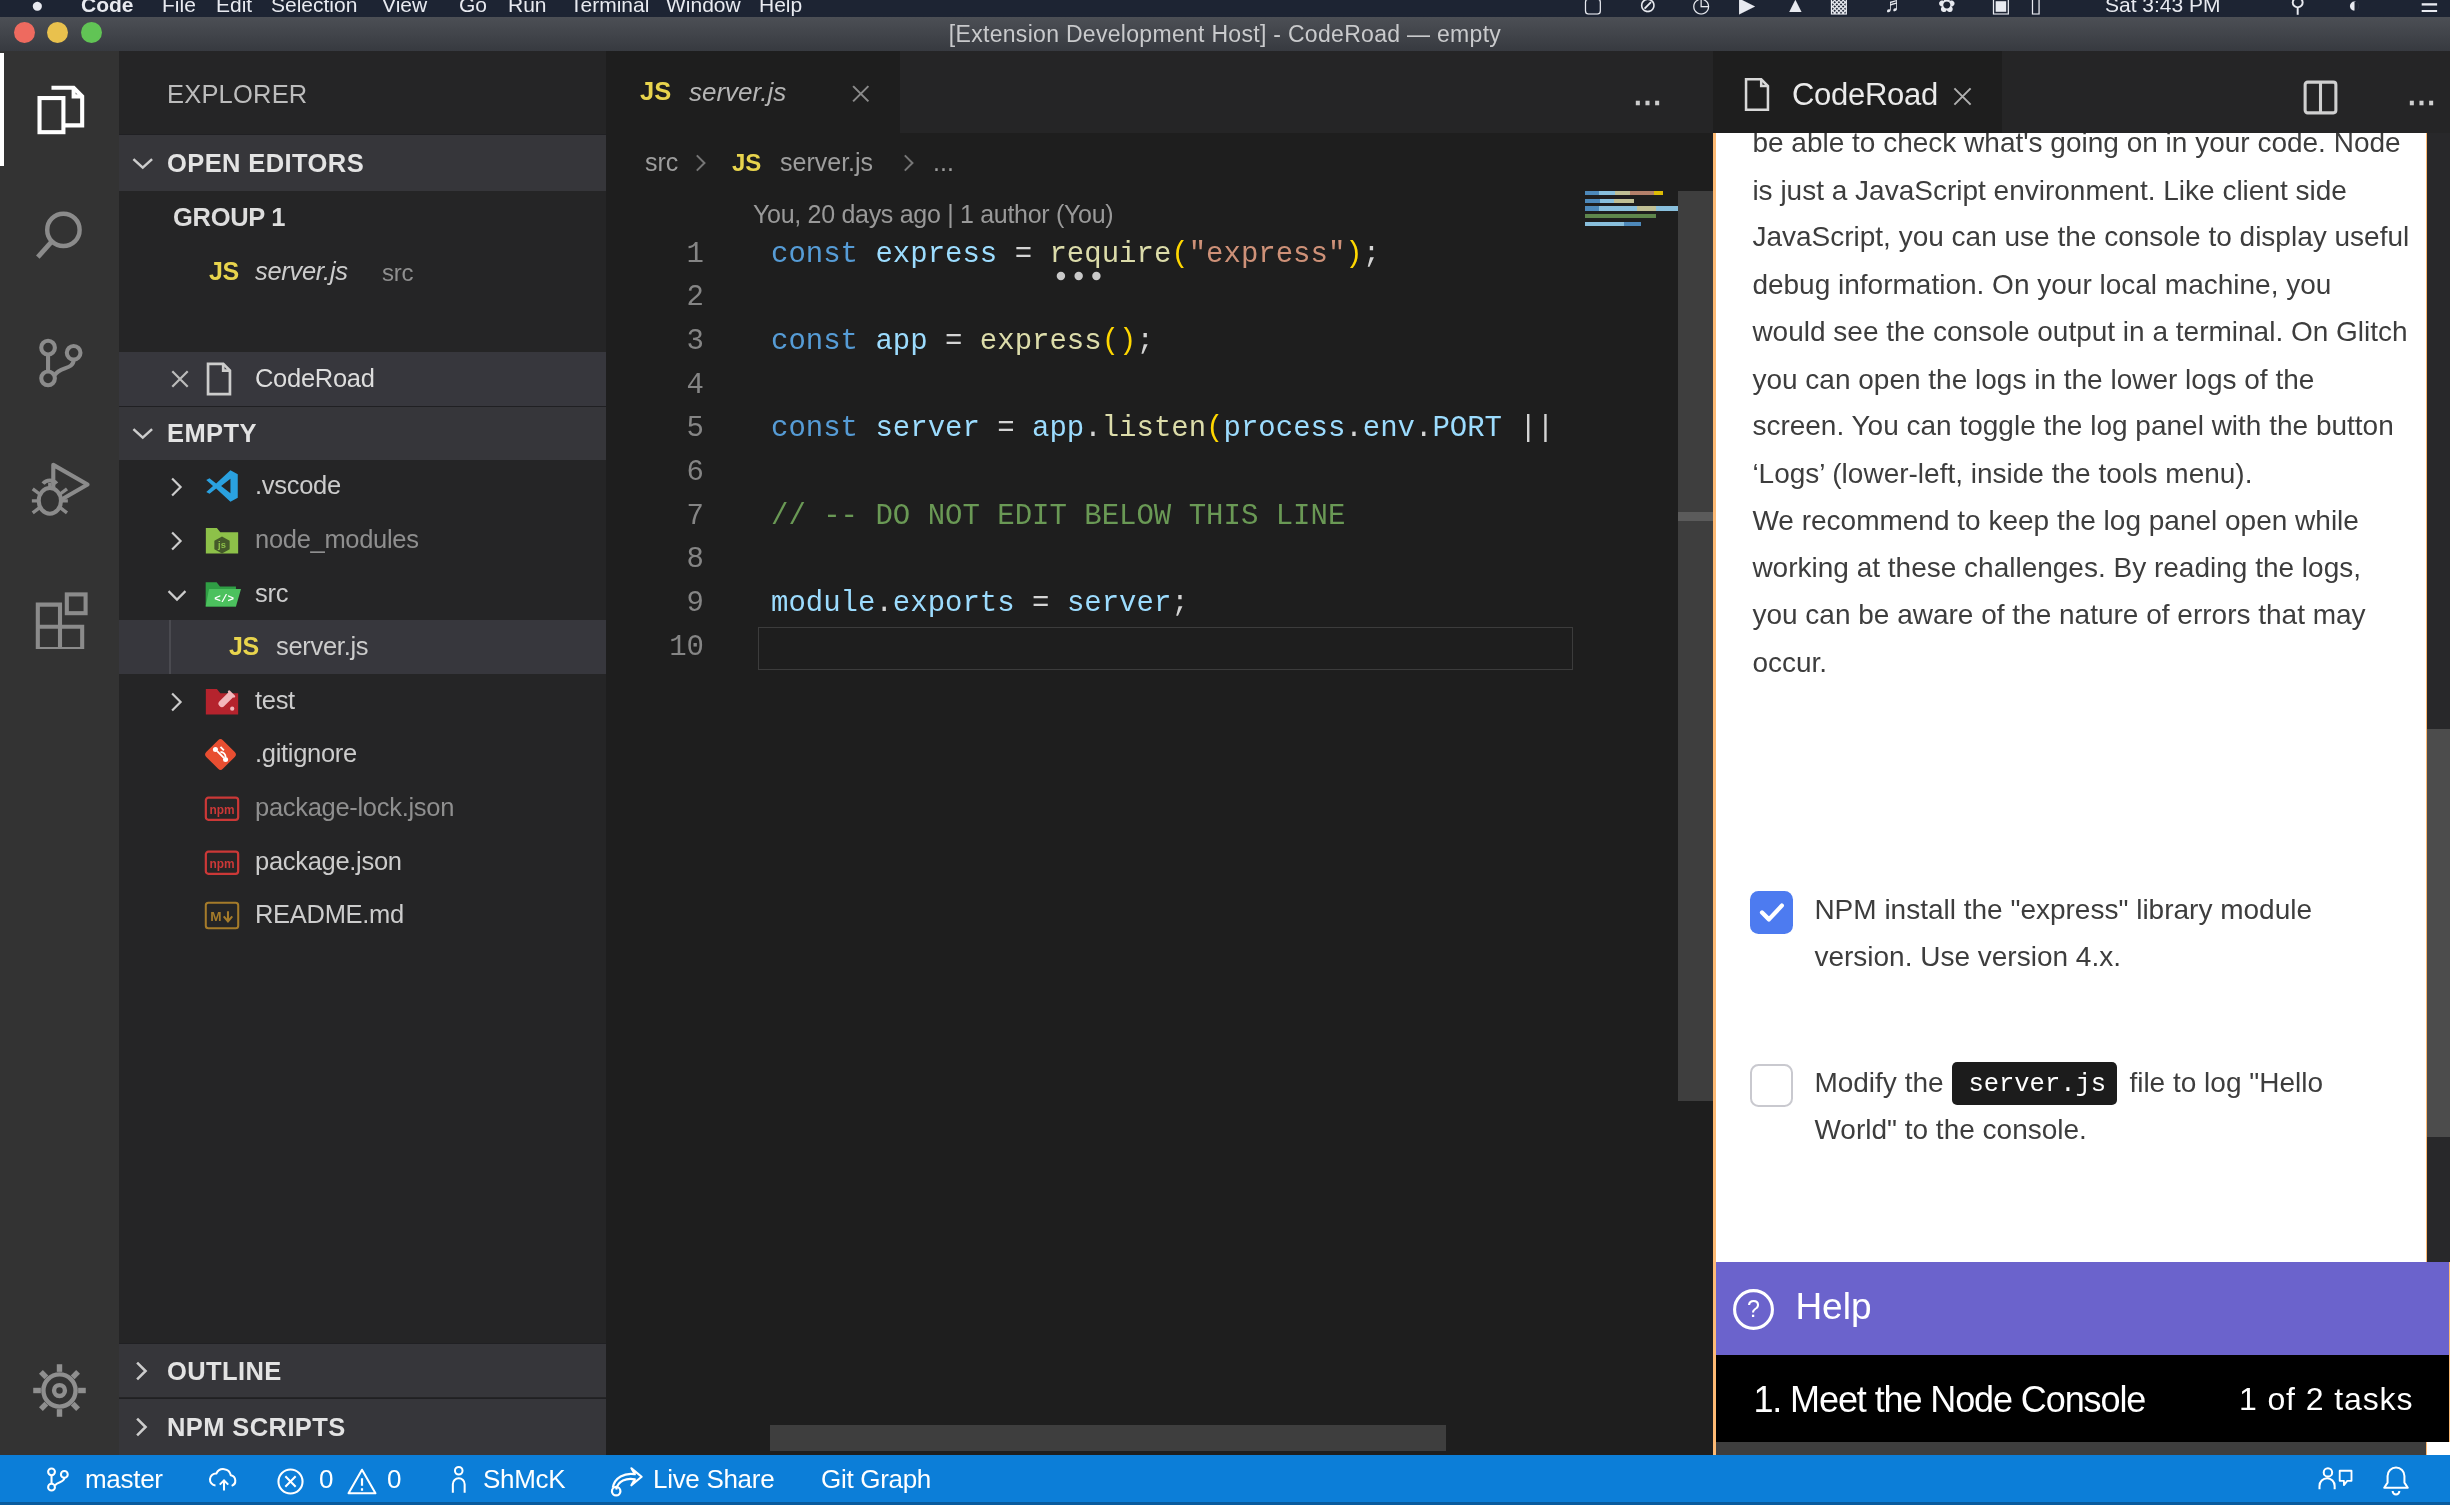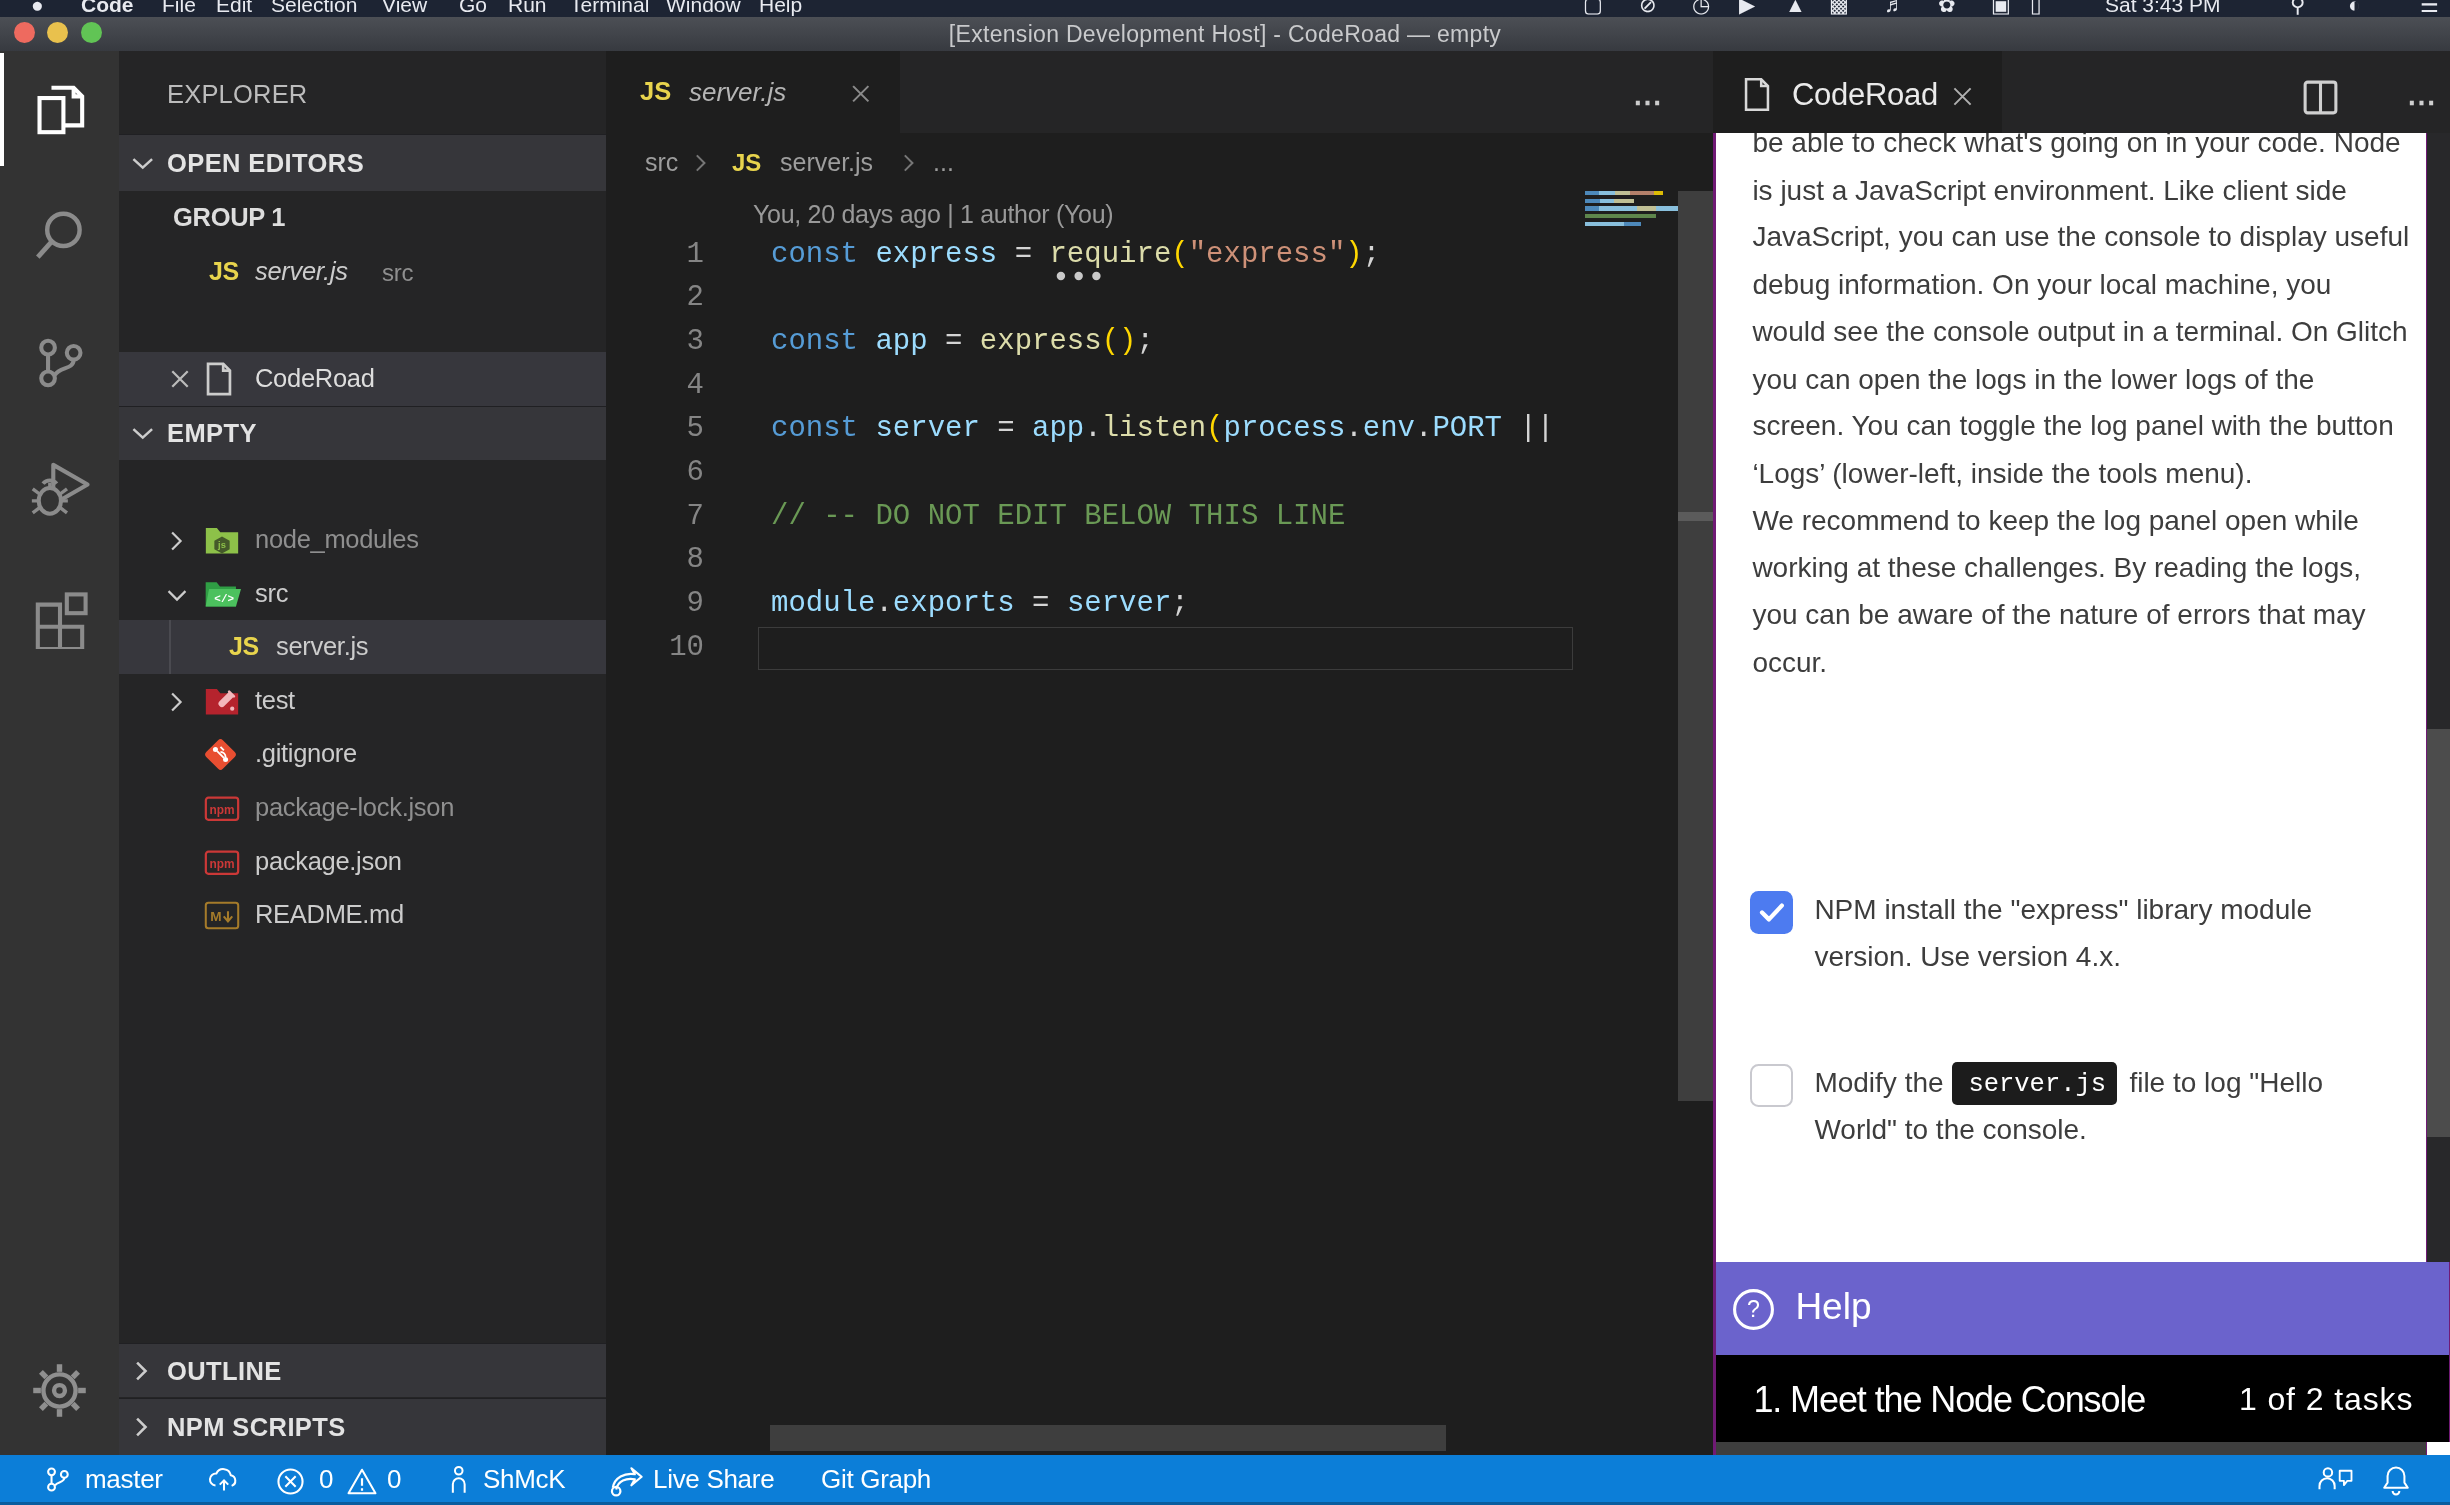--- a/index.html
+++ b/index.html
@@ -28,21 +28,21 @@
 #tabbar { left:607px; top:51px; width:1107px; height:82px; background:#252526; }
 #edtab { position:absolute; left:0px; top:0px; width:293px; height:82px; background:#1e1e1e; }
 #breadcrumb { left:607px; top:133px; width:1107px; height:59px; background:#1e1e1e; color:#9d9d9d; font-size:25px; }
 #editor { left:607px; top:191px; width:1107px; height:1263px; background:#1e1e1e; }
 .ln { position:absolute; width:97px; text-align:right; color:#858585; font-family:"Liberation Mono",monospace; font-size:29px; }
 .code { position:absolute; left:164px; white-space:pre; font-family:"Liberation Mono",monospace; font-size:29px; color:#d4d4d4; }
 .kw { color:#569cd6; } .var { color:#9cdcfe; } .fn { color:#dcdcaa; } .str { color:#ce9178; }
 .brk { color:#ffd700; } .cmt { color:#6a9955; } .pun { color:#d4d4d4; }
 
 #ptabbar { left:1713px; top:51px; width:737px; height:82px; background:#252526; }
-#webview { left:1713px; top:133px; width:737px; height:1322px; background:#701a75; }
+#webview { left:1713px; top:133px; width:737px; height:1322px; background:#fdba74; }
 #wcontent { position:absolute; left:3.4px; top:0; width:710px; height:1322px; background:#ffffff; overflow:hidden; }
 .para { position:absolute; left:36px; color:#3d3d3d; font-size:28px; letter-spacing:0; white-space:nowrap; }
 
 #statusbar { left:0; top:1455px; width:2450px; height:48px; background:#0c7ed8; color:#ffffff; font-size:26px; }
 #statusline { left:0; top:1502px; width:2450px; height:3.4px; background:#0a5c9e; }
 .sbi { position:absolute; top:9.4px; white-space:nowrap; letter-spacing:-0.3px; }
 svg { display:block; }
 </style>
 </head>
 <body>
@@ -157,20 +157,29 @@
         <path d="M12 1.5 v4 h4" fill="none" stroke="#cccccc" stroke-width="1.6"></path>
       </svg>
     </div>
 
     <div class="sechead" style="top:355px;height:54px;">
       <svg class="abs" style="left:11px;top:17px;" width="25.5" height="18.7" viewBox="0 0 30 22">
           <path d="M4 6 L15 16 L26 6" fill="none" stroke="#cccccc" stroke-width="3"></path>
         </svg>
       <div class="lbl" style="top:12px;">EMPTY</div>
     </div>
+    <div class="row" style="top:408px;">
+      <svg class="abs" style="left:48px;top:17px;" width="18.7" height="22" viewBox="0 0 22 26">
+          <path d="M6 3 L16 13 L6 23" fill="none" stroke="#cccccc" stroke-width="2.6"></path>
+        </svg>
+      <svg class="abs" style="left:85px;top:9.4px;" width="36" height="36" viewBox="0 0 32 32">
+        <path d="M23.5 2 L10.8 13.8 L4.9 9.2 L2 10.7 L8 16 L2 21.3 L4.9 22.8 L10.8 18.2 L23.5 30 L30 26.4 V5.6 Z M23.5 9.5 V22.5 L15.2 16 Z" fill="#2aa1e0" fill-rule="evenodd"></path>
+      </svg>
+      <div class="lbl" style="left:136px;">.vscode</div>
+    </div>
     <div class="row" style="top:462px;">
       <svg class="abs" style="left:48px;top:17px;" width="18.7" height="22" viewBox="0 0 22 26">
           <path d="M6 3 L16 13 L6 23" fill="none" stroke="#cccccc" stroke-width="2.6"></path>
         </svg>
       <svg class="abs" style="left:85px;top:10.2px;" width="36" height="34" viewBox="0 0 42 40">
         <path d="M2 6 h13 l4 5 h21 v25 h-38 z" fill="#8dc149"></path>
         <path d="M21 16 l9 5 v10 l-9 5 l-9 -5 v-10 z" fill="#455a2a"></path>
         <text x="21" y="29" font-size="11" fill="#8dc149" text-anchor="middle" font-family="Liberation Sans" font-weight="bold">js</text>
       </svg>
       <div class="lbl dim" style="left:136px;">node_modules</div>

